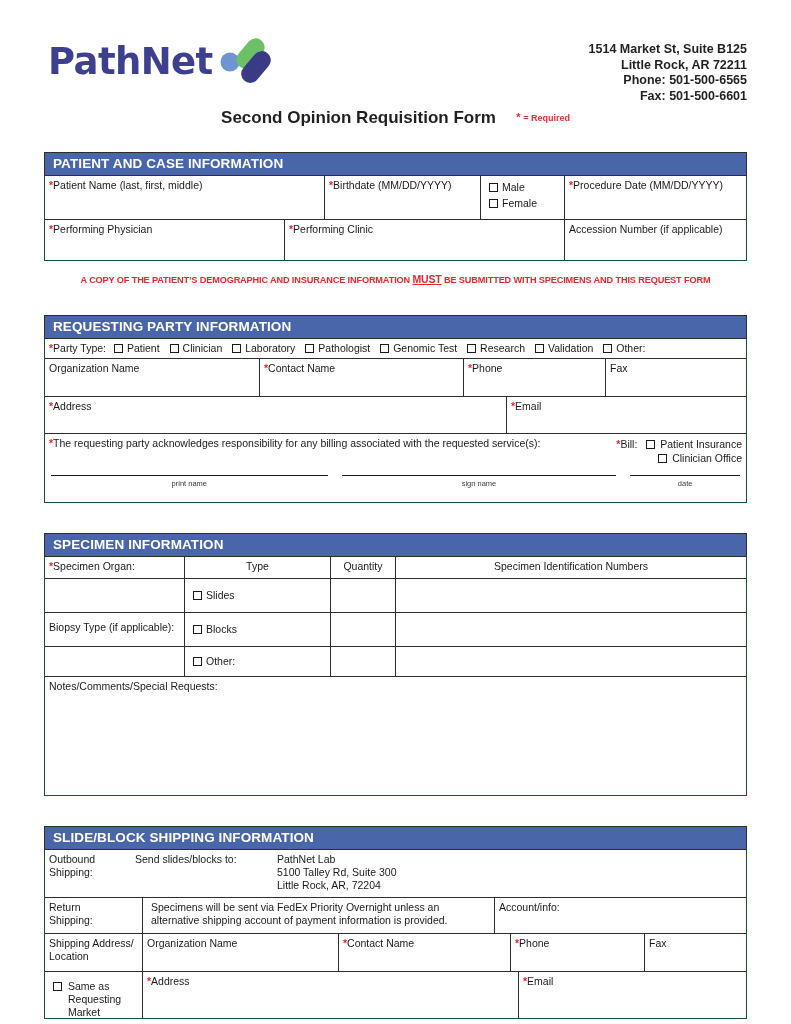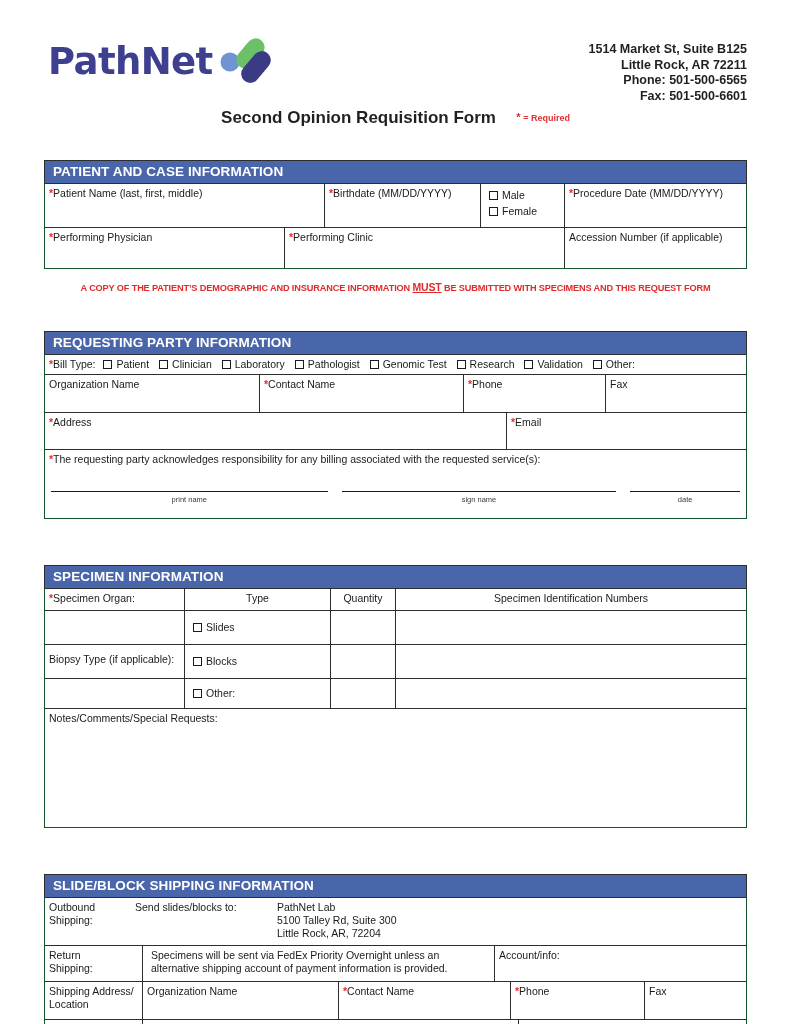--- a/index.html
+++ b/index.html
@@ -50,21 +50,21 @@
   }
   .req-legend {
     display: inline-block;
     margin-left: 16px;
     color: #e03131; font-weight: 700; font-size: 9px;
     vertical-align: 2px;
   }
   .req-legend .star { font-size: 11px; }
 
   
-  .section { margin: 12px 44px; border-radius: 6px; }
+  .section { margin: 4px 44px; border-radius: 6px; }
   .sec-head {
     background: #4a66ab;
     color: #ffffff;
     font-size: 13.5px;
     font-weight: 700;
     padding: 3px 8px 4px 8px;
     letter-spacing: 0.1px;
     border: 1px solid #2d2d2d;
     border-bottom: none;
   }
@@ -203,21 +203,21 @@
   </div>
 
   <div class="spacer-22"></div>
 
   <div class="section">
     <div class="sec-head">REQUESTING PARTY INFORMATION</div>
     <div class="grid">
 
       <div class="row" style="height:20px">
         <div class="cell" style="flex:1;padding-top:3px">
-          <span class="star">*</span><span>Bill Type:</span>
+          <span class="star">*</span><span>Party Type:</span>
           <span class="cbline" style="margin-left:5px"><span class="cb"></span><span>Patient</span></span>
           <span class="cbline"><span class="cb"></span><span>Clinician</span></span>
           <span class="cbline"><span class="cb"></span><span>Laboratory</span></span>
           <span class="cbline"><span class="cb"></span><span>Pathologist</span></span>
           <span class="cbline"><span class="cb"></span><span>Genomic Test</span></span>
           <span class="cbline"><span class="cb"></span><span>Research</span></span>
           <span class="cbline"><span class="cb"></span><span>Validation</span></span>
           <span class="cbline"><span class="cb"></span><span>Other:</span></span>
         </div>
       </div>
@@ -244,20 +244,29 @@
         <div class="cell" style="flex:1">
           <span class="star">*</span><span>Email</span>
         </div>
       </div>
 
       <div class="row" style="height:68px">
         <div class="cell" style="flex:1;border-right:none;padding:0">
           <div style="display:flex;padding:3px 4px 0 4px">
             <div style="flex:1">
               <span class="star">*</span><span>The requesting party acknowledges responsibility for any billing associated with the requested service(s):</span>
+            </div>
+            <div class="bill-wrap">
+              <div>
+                <span class="star">*</span><span>Bill:</span>
+                <span class="cb" style="margin-left:6px"></span><span>Patient Insurance</span>
+              </div>
+              <div style="padding-right:0">
+                <span class="cb"></span><span>Clinician Office</span>
+              </div>
             </div>
           </div>
 
           <div class="sig-row" style="position:absolute;left:0;right:0;bottom:10px">
             <div class="sig" style="width:285px">
               <div class="line"></div>
               <div class="lbl">print name</div>
             </div>
             <div class="sig" style="width:283px">
               <div class="line"></div>

